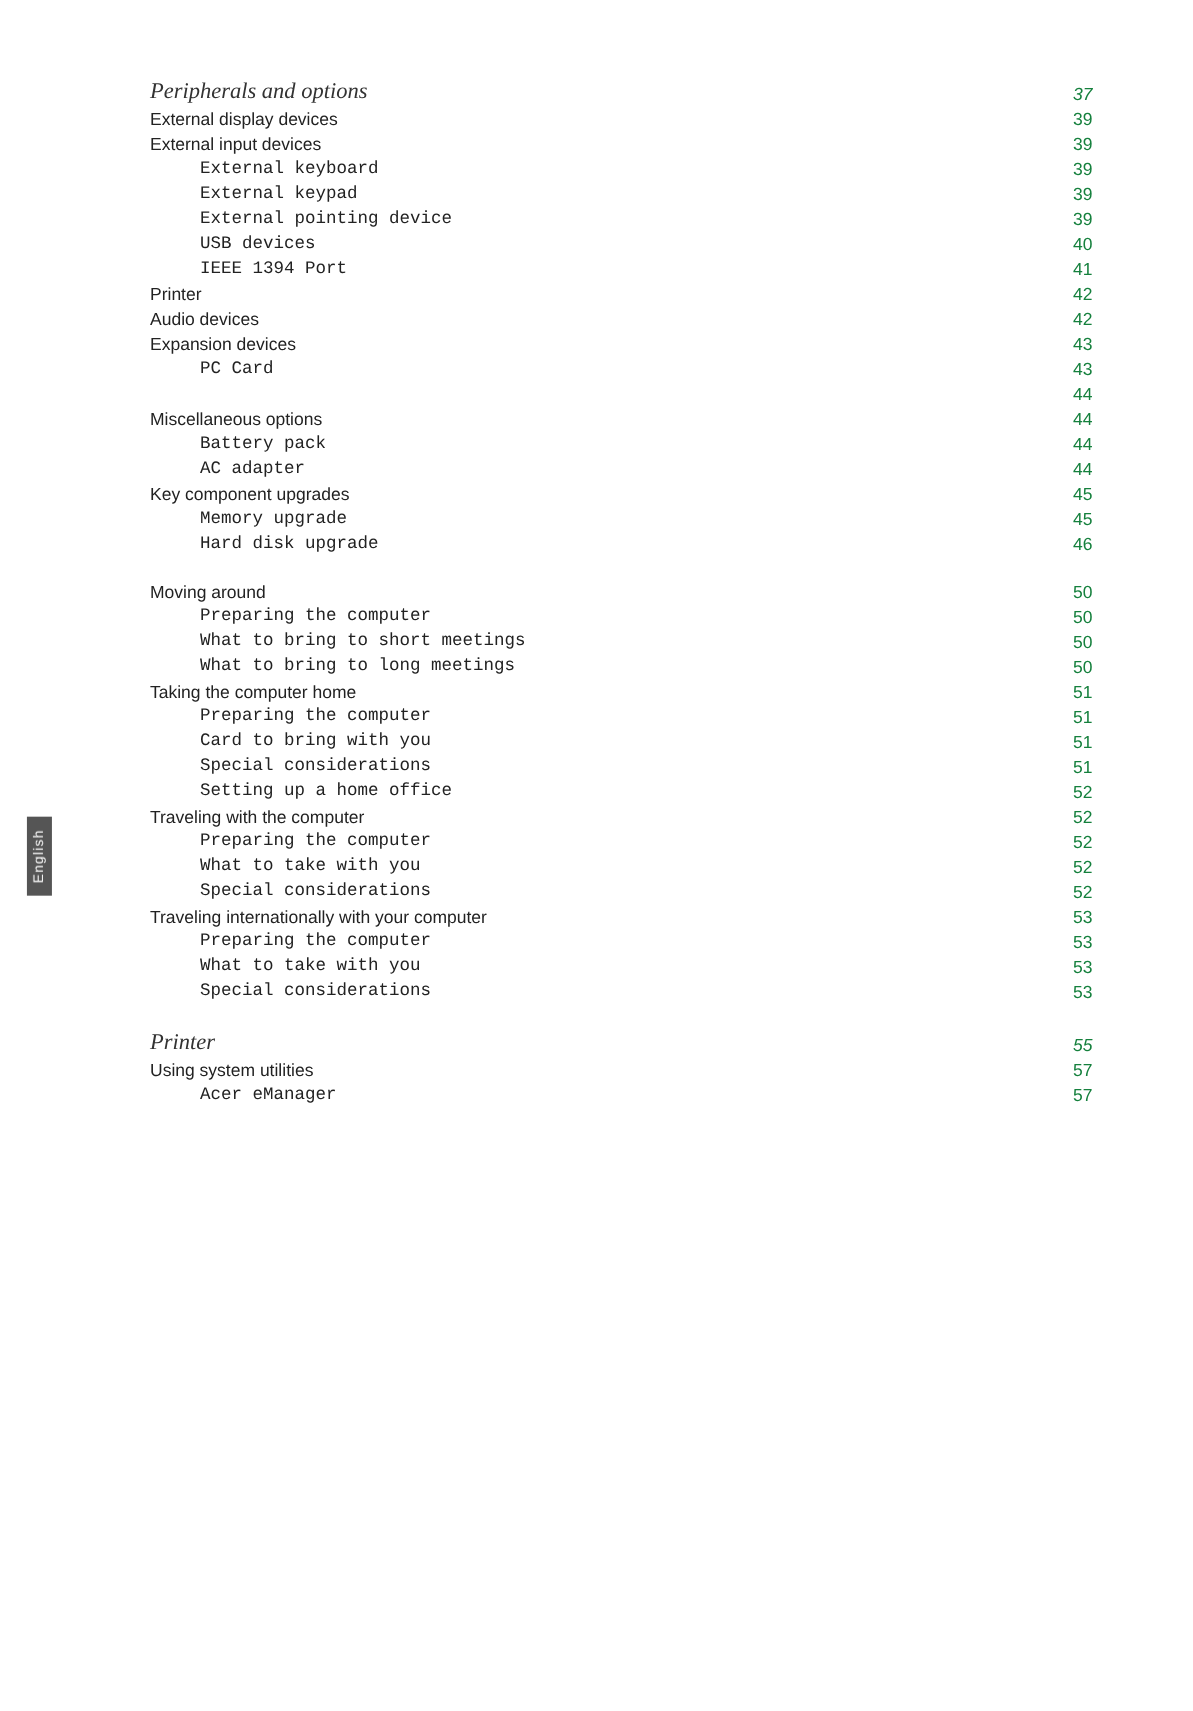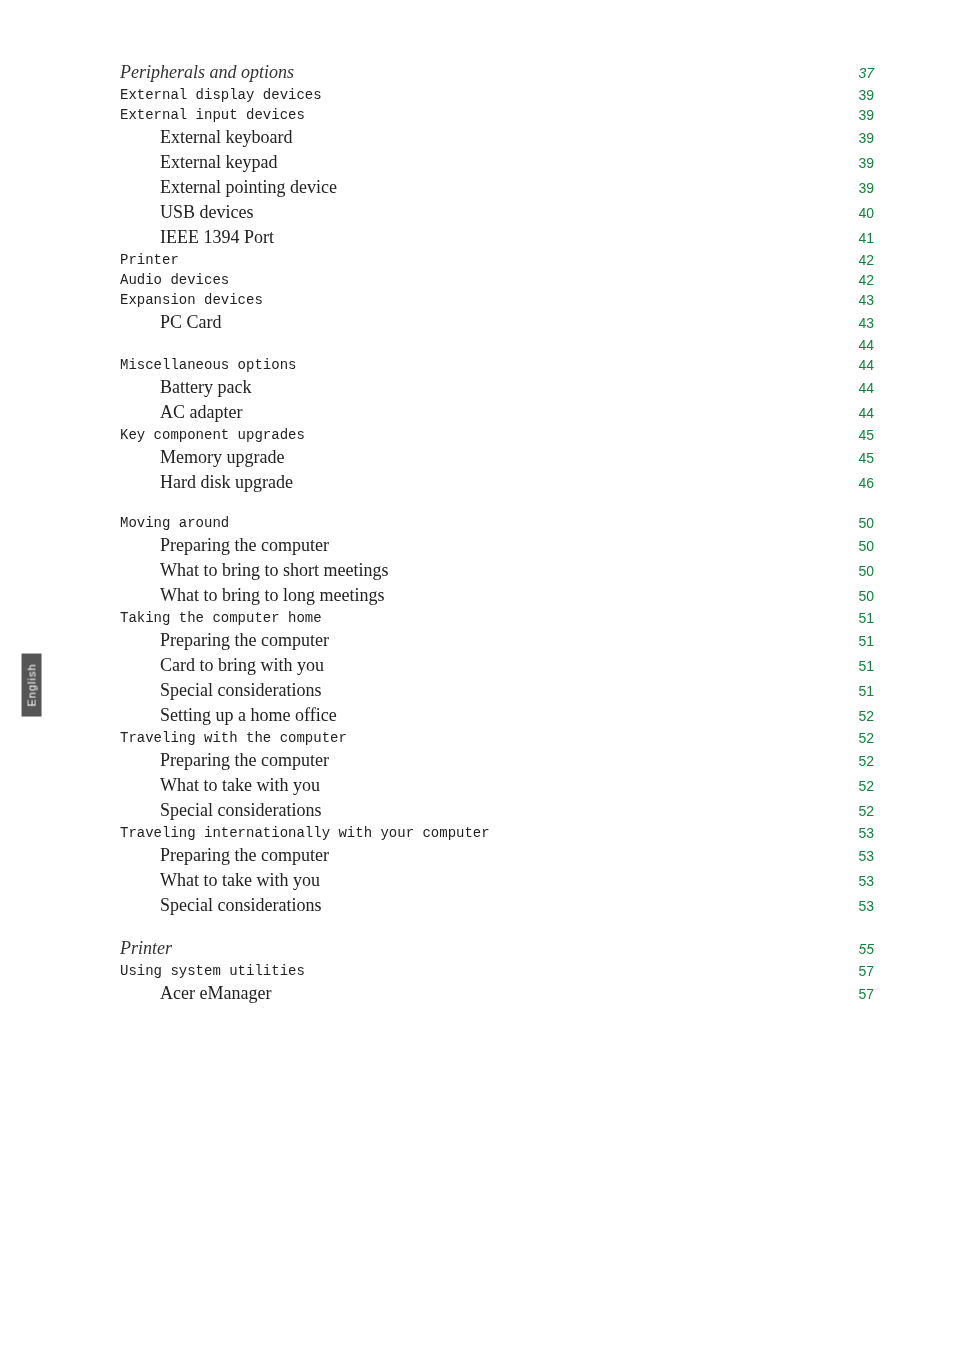--- a/index.html
+++ b/index.html
@@ -28,40 +28,40 @@
     }
 
     .content {
       margin-left: 60px;
       padding: 60px 80px 60px 60px;
     }
 
     .toc-row {
       display: flex;
       justify-content: space-between;
-      align-items: center;
+      align-items: flex-end;
       padding: 2px 0;
     }
 
     .toc-title-section {
       font-family: Georgia, 'Times New Roman', serif;
       font-size: 18px;
       font-style: italic;
       color: #333;
     }
 
     .toc-item-l1 {
+      font-family: Liberation Sans, sans-serif;
+      font-size: 14px;
+      color: #222;
+    }
+
+    .toc-item-l2 {
       font-family: Liberation Mono, monospace;
       font-size: 14px;
-      color: #222;
-    }
-
-    .toc-item-l2 {
-      font-family: Liberation Serif, serif;
-      font-size: 18px;
       color: #222;
       padding-left: 40px;
     }
 
     .page-num {
       font-family: Arial, Helvetica, sans-serif;
       font-size: 14px;
       color: #15803d;
       flex-shrink: 0;
       margin-left: 20px;

